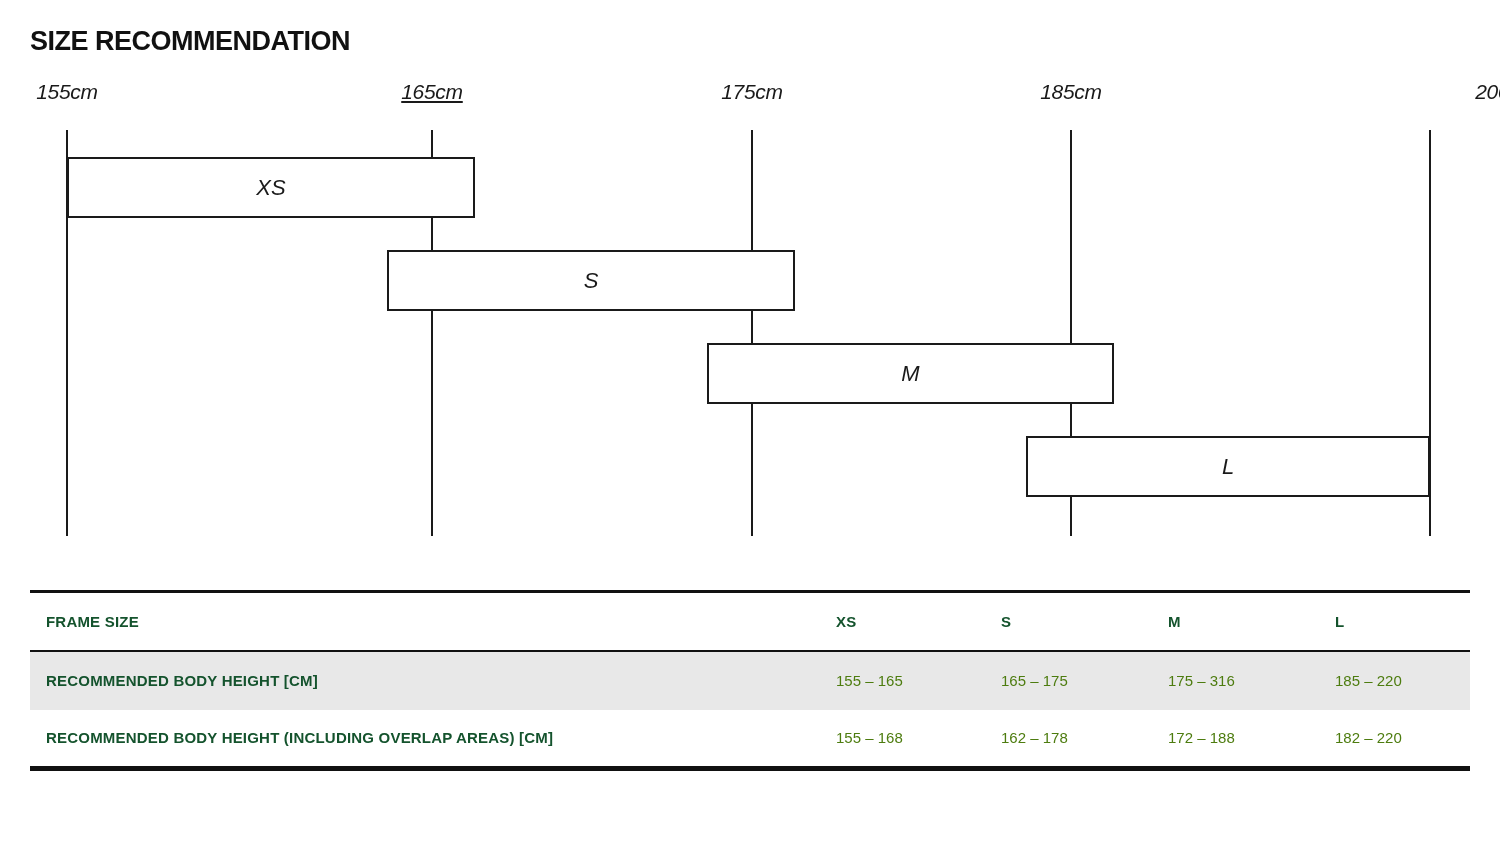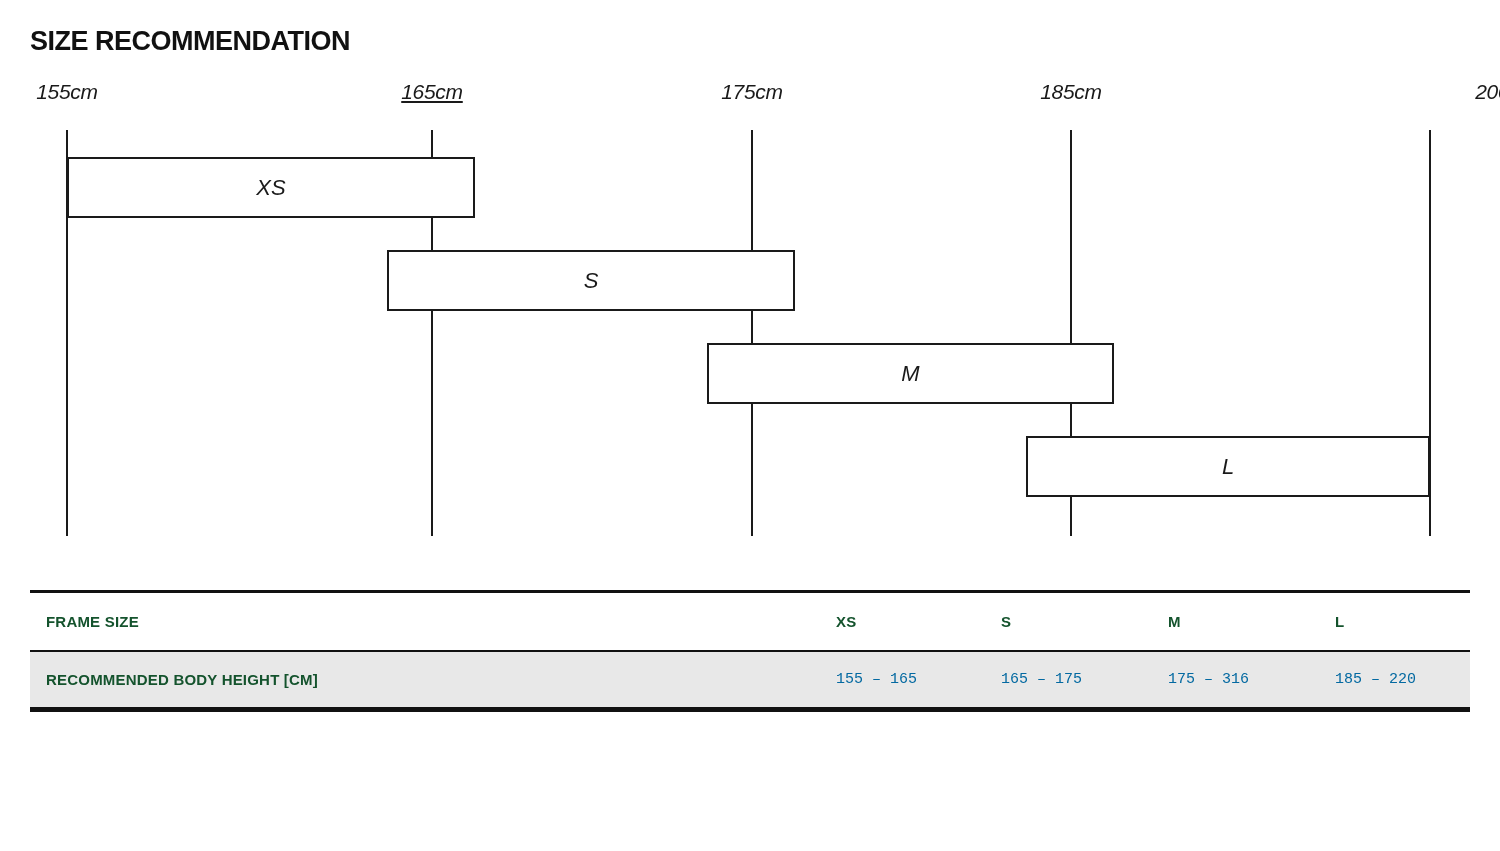--- a/index.html
+++ b/index.html
@@ -77,21 +77,21 @@
     text-align: left;
     font-size: 15px;
     padding: 0;
   }
   .size-table th.row-label, .size-table thead th {
     font-weight: 700;
     color: #14532d;
     letter-spacing: 0.2px;
   }
   .size-table th.row-label, .size-table thead th.frame-size-col { padding-left: 16px; }
-  .size-table td { font-weight: 400; color: #0369a1; font-family: Liberation Mono, monospace; }
+  .size-table td { font-weight: 400; color: #4d7c0f; }
   .size-table tbody tr.striped { background: #e8e8e8; }
 </style>
 </head>
 <body>
 
 <h1 class="page-title">SIZE RECOMMENDATION</h1>
 
 <div class="chart" id="chart">
     <div class="tick-label" style="left: -3px;">155cm</div>
     <div class="gridline" style="left: 66px;"></div>
@@ -135,14 +135,21 @@
       </tr>
   </thead>
   <tbody id="tbody">
       <tr class="striped">
         <th class="row-label">RECOMMENDED BODY HEIGHT [CM]</th>
         <td>155 – 165</td>
         <td>165 – 175</td>
         <td>175 – 316</td>
         <td>185 – 220</td>
       </tr>
+      <tr>
+        <th class="row-label">RECOMMENDED BODY HEIGHT (INCLUDING OVERLAP AREAS) [CM]</th>
+        <td>155 – 168</td>
+        <td>162 – 178</td>
+        <td>172 – 188</td>
+        <td>182 – 220</td>
+      </tr>
     </tbody>
 </table>
 
 </body></html>

